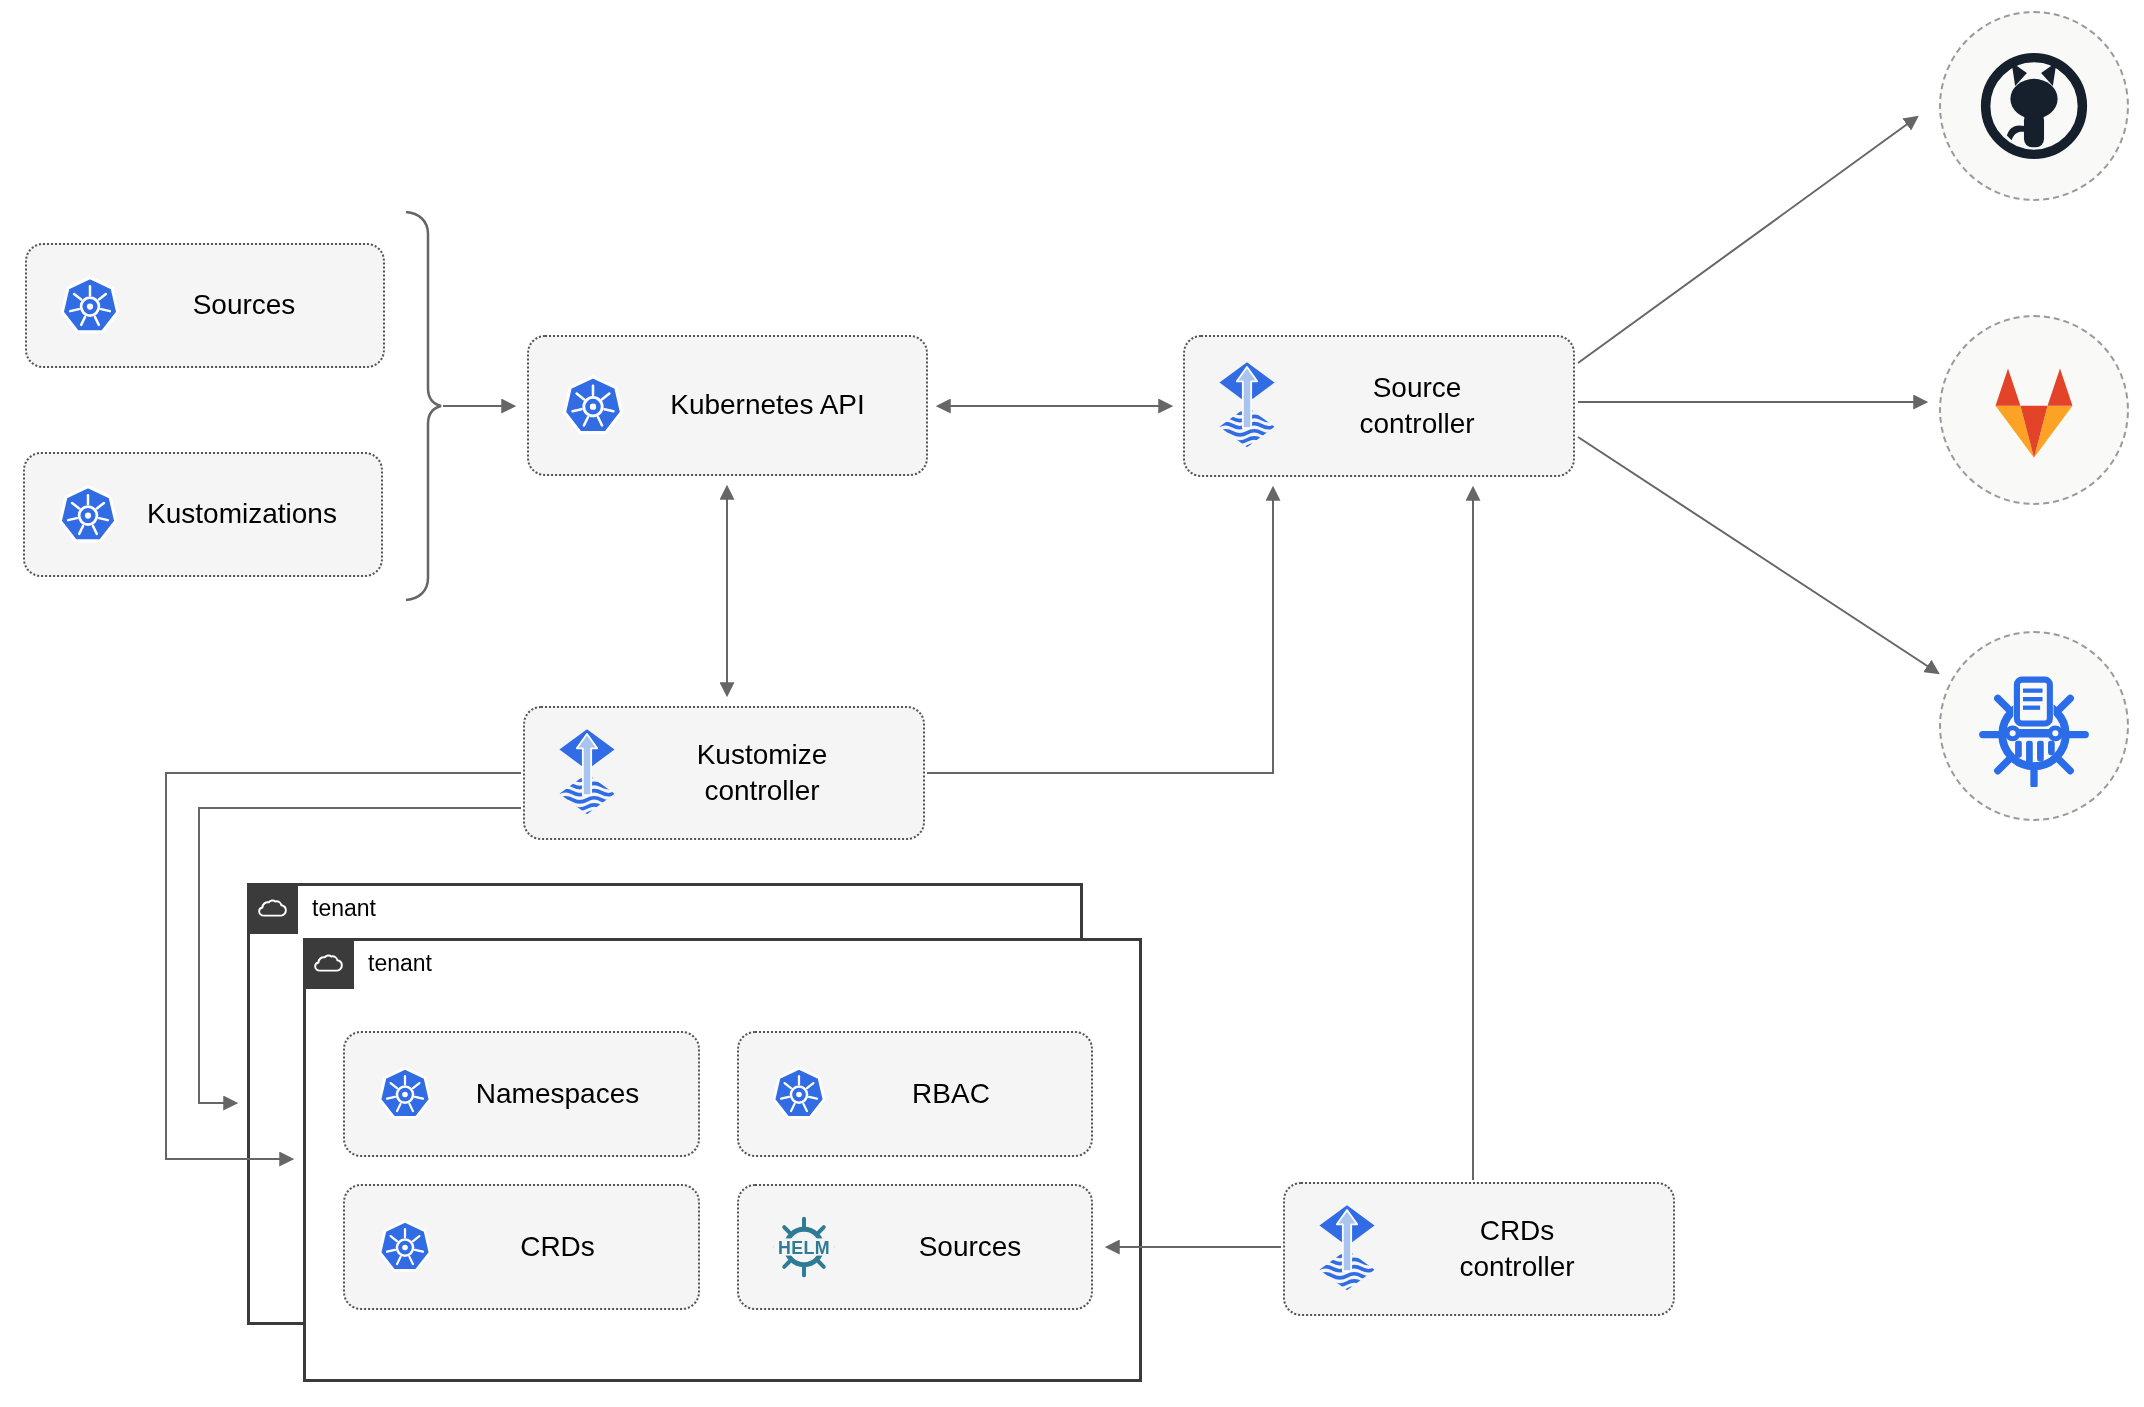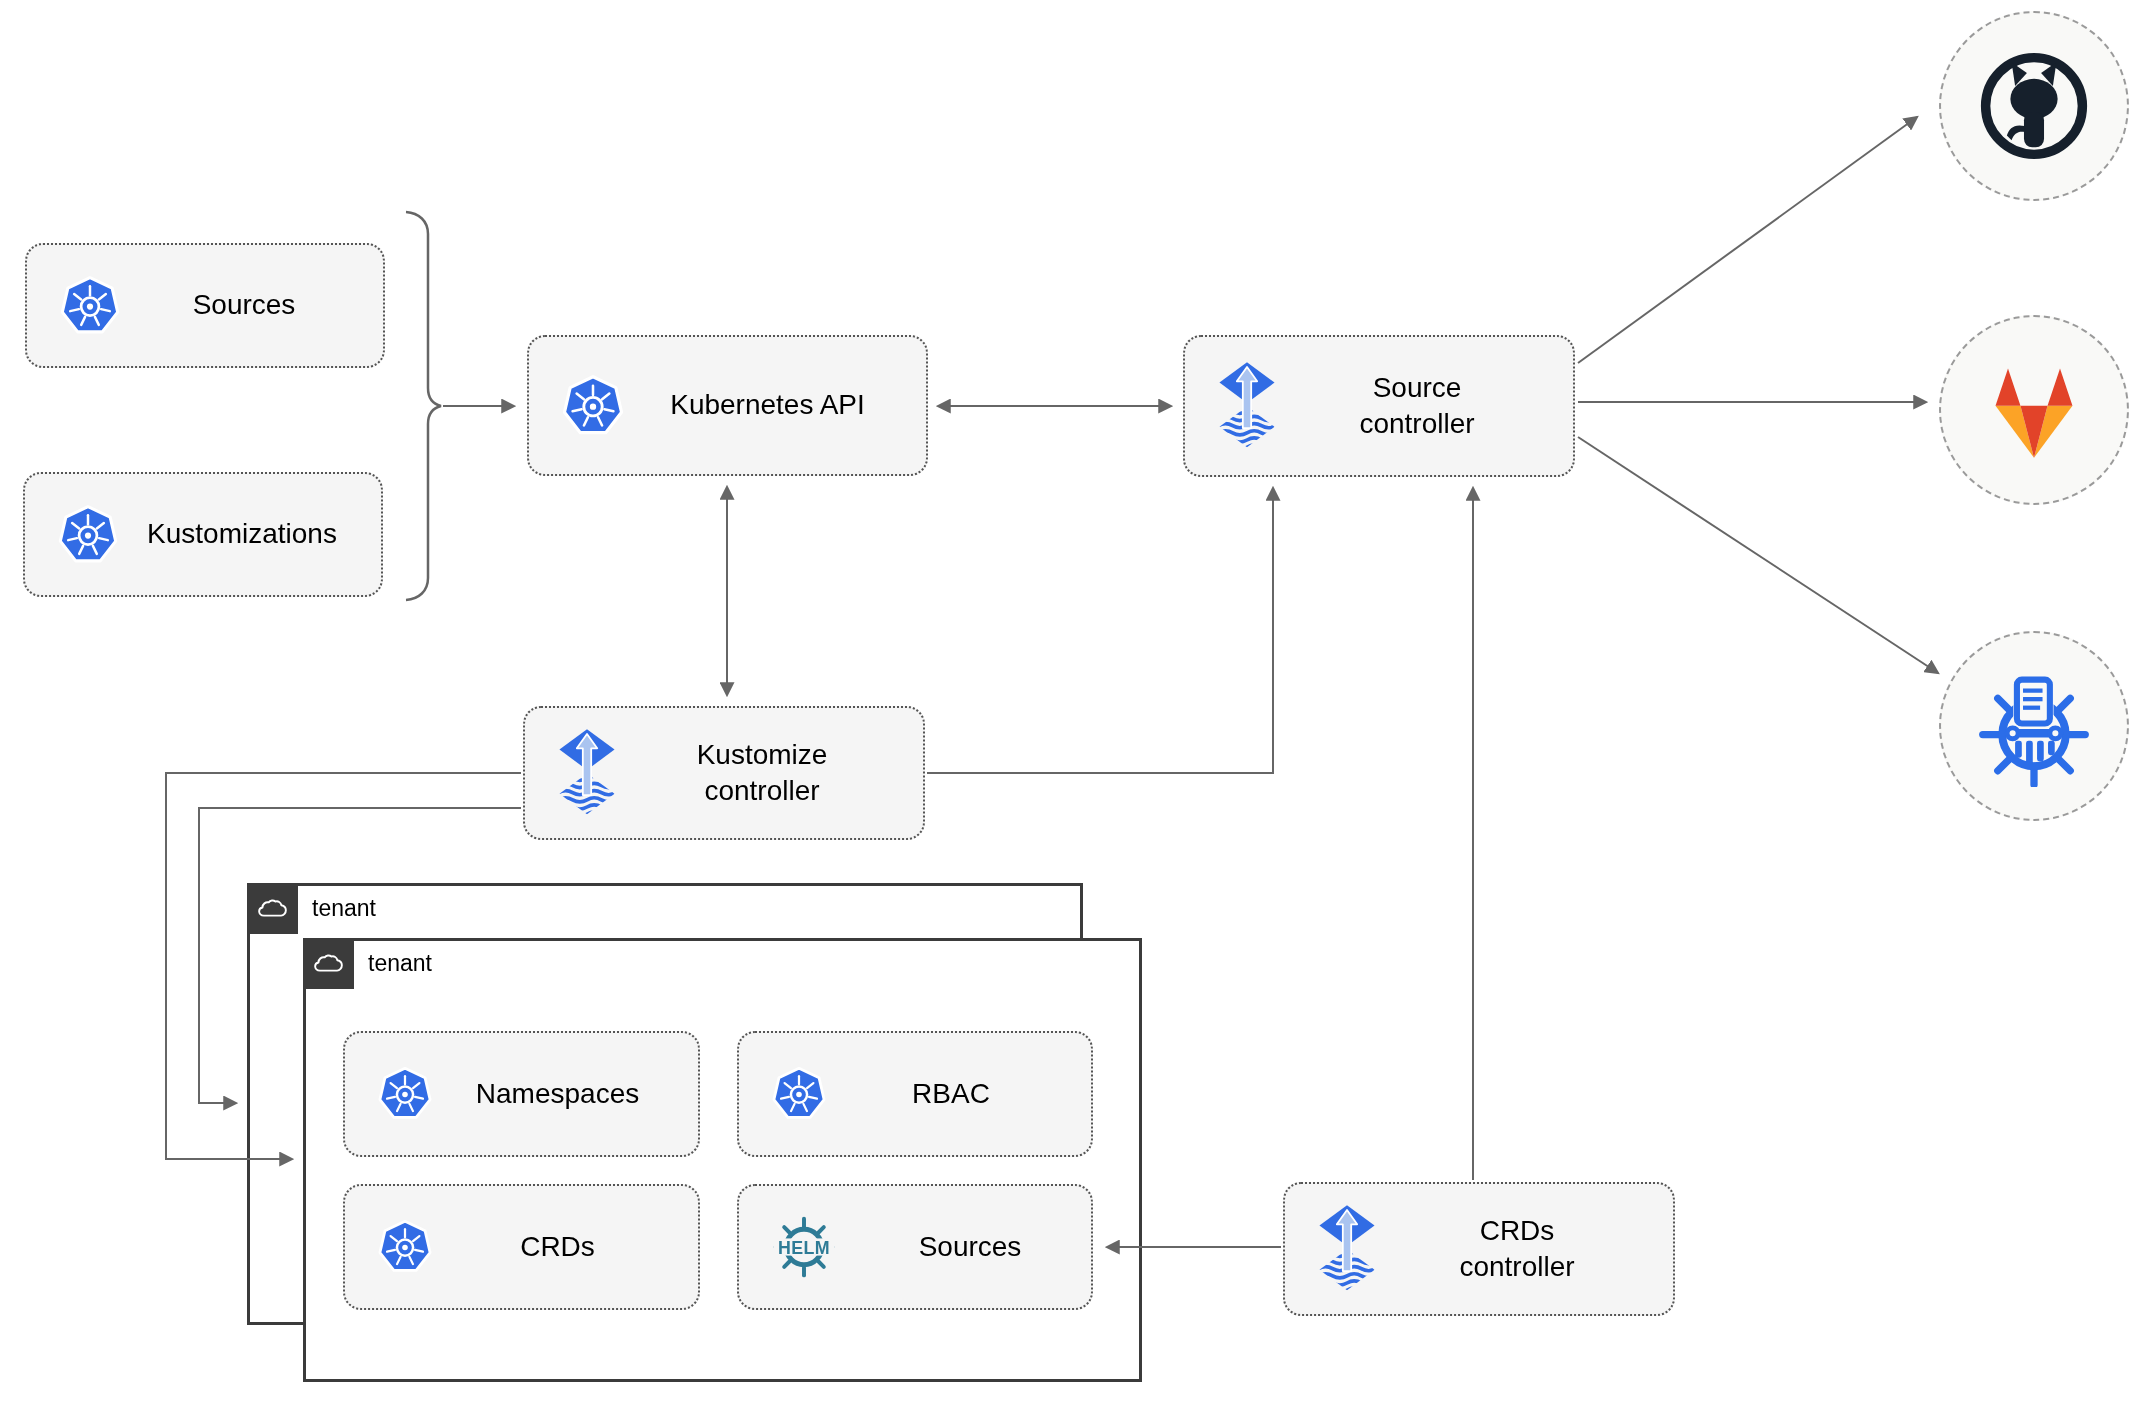--- a/index.html
+++ b/index.html
@@ -165,21 +165,21 @@
   <div class="node" style="left:25px;top:243px;width:360px;height:125px;">
     <span class="icon">
         <svg width="62" height="64" viewBox="0 0 100 104">
           <use href="#sym-k8s"></use>
         </svg>
       </span>
     <span class="label">
         <span>Sources</span>
       </span>
   </div>
-  <div class="node" style="left:23px;top:472px;width:360px;height:125px;">
+  <div class="node" style="left:23px;top:452px;width:360px;height:125px;">
     <span class="icon">
         <svg width="62" height="64" viewBox="0 0 100 104">
           <use href="#sym-k8s"></use>
         </svg>
       </span>
     <span class="label">
         <span>Kustomizations</span>
       </span>
   </div>
 

